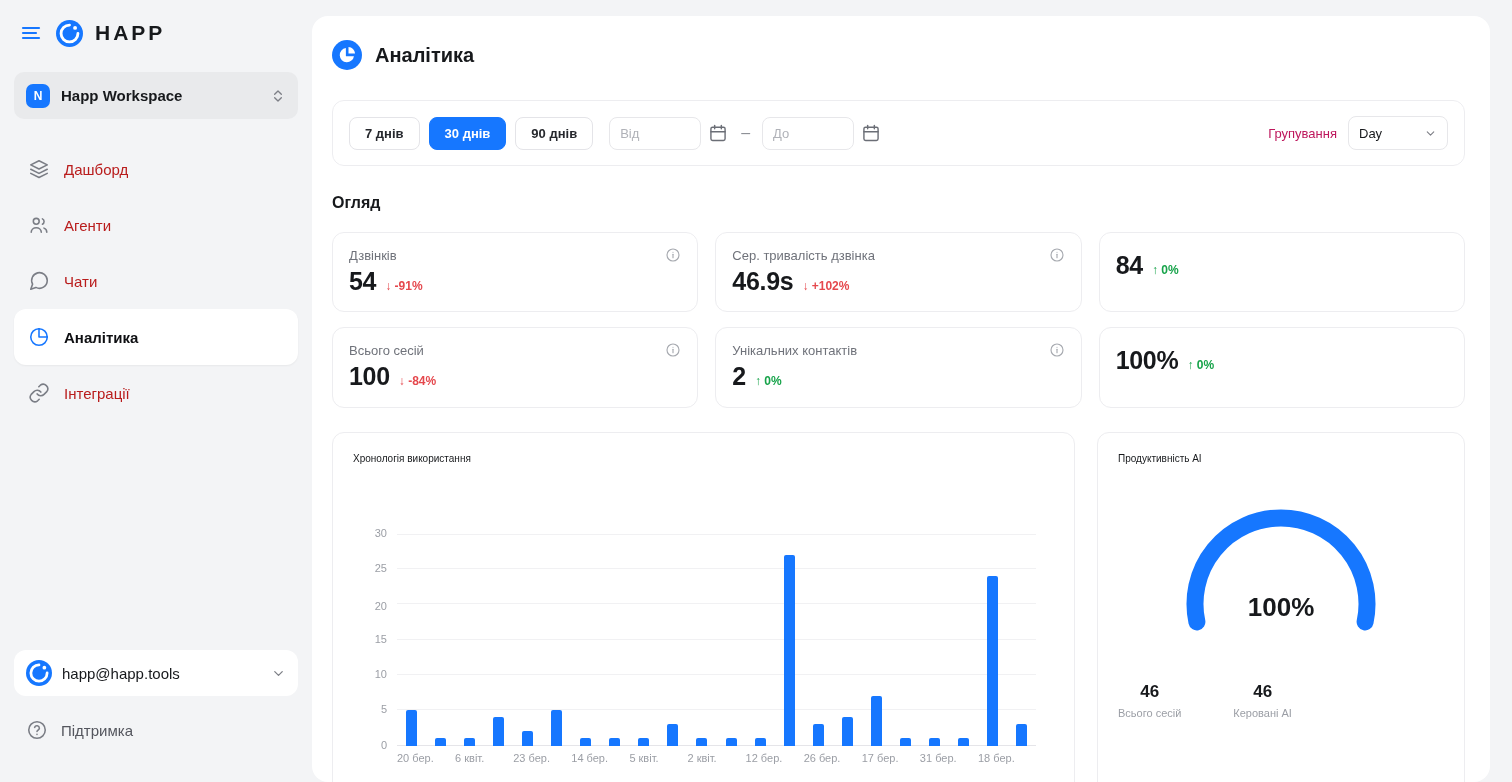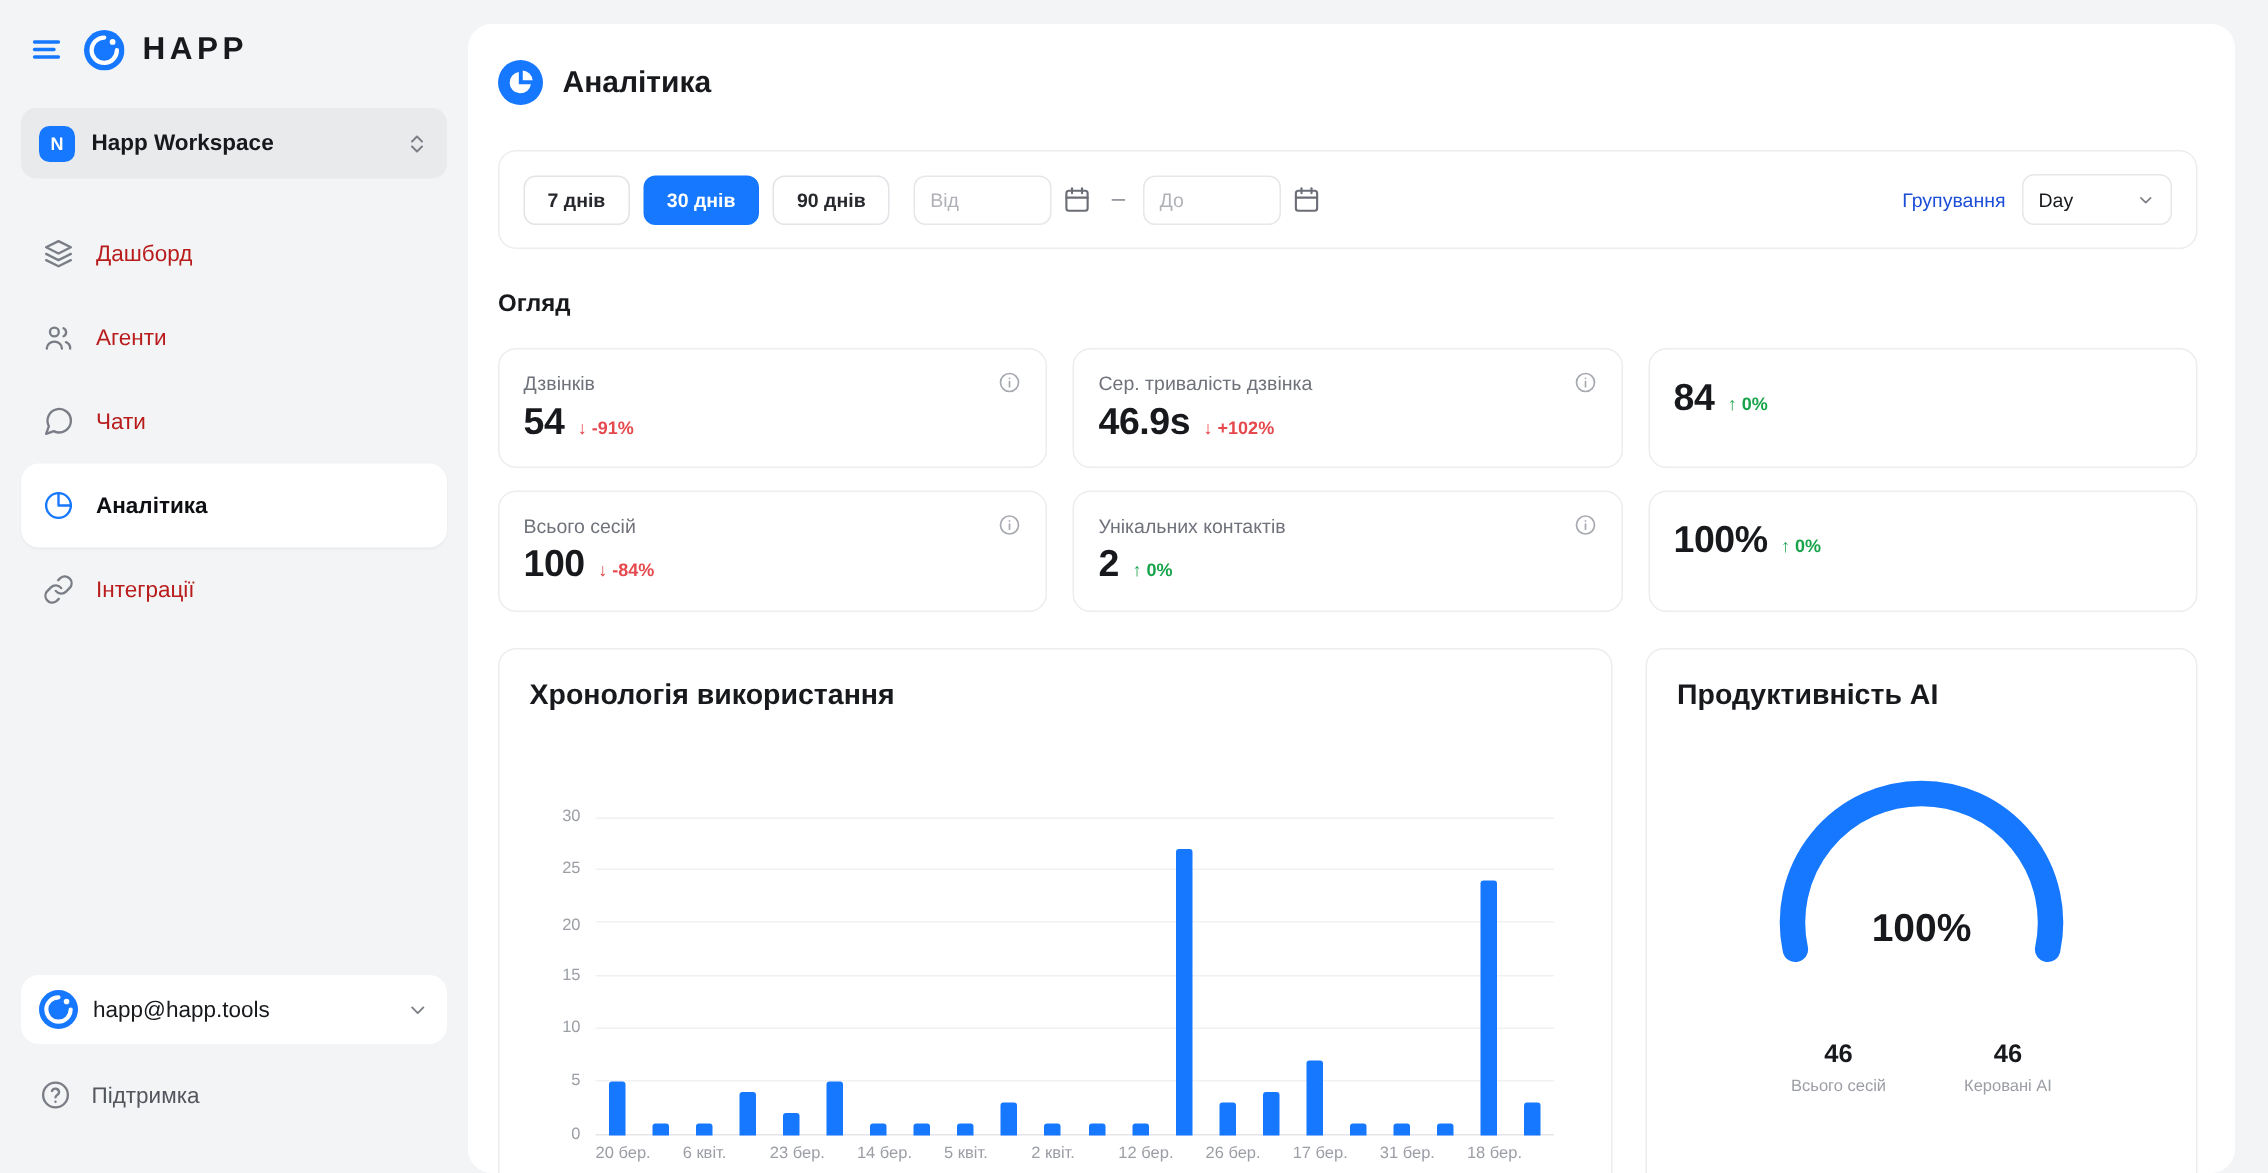--- a/index.html
+++ b/index.html
@@ -46,60 +46,60 @@
   .filter-bar{margin-top:30px;border:1px solid #ededf0;border-radius:12px;padding:15px 16px;display:flex;align-items:center;gap:4px}
   .periods{display:flex;gap:9px;margin-right:12px}
   .period-btn{height:33px;padding:0 15px;border-radius:8px;border:1px solid #e4e4e8;background:#fff;font-size:13px;font-weight:600;color:#26282d;cursor:pointer;font-family:inherit}
   .period-btn.active{background:var(--accent);border-color:var(--accent);color:#fff}
   .date-input{width:92px;height:33px;border:1px solid #e7e7ea;border-radius:8px;padding:0 10px;font-size:13px;color:#17191c;font-family:inherit;outline:none}
   .date-input::placeholder{color:#b0b2b8}
   .cal-btn{width:22px;height:22px;border:none;background:none;color:#6b6e76;cursor:pointer;padding:1px;margin-left:2px}
   .cal-btn svg{width:100%;height:100%}
   .dash{color:#8b8e95;margin:0 8px}
   .grouping{margin-left:auto;display:flex;align-items:center;gap:11px}
-  .grouping-label{font-size:13px;color:#1d4ed8}
+  .grouping-label{font-size:13px;color:#be185d}
   .select{width:100px;height:34px;border:1px solid #e7e7ea;border-radius:8px;display:flex;align-items:center;justify-content:space-between;padding:0 10px;font-size:13px;font-weight:500;cursor:pointer;background:#fff}
   .select .chev-down{width:13px;height:13px}
 
   .section-title{margin-top:28px;font-size:16px;font-weight:700}
   .stat-grid{margin-top:20px;display:grid;grid-template-columns:repeat(3,1fr);gap:15px 17px}
   .stat-card{border:1px solid #ededf0;border-radius:12px;padding:14px 16px;background:#fff}
   .stat-top{display:flex;justify-content:space-between;align-items:center}
   .stat-label{font-size:13px;color:#6f727a}
   .info-icon{width:16px;height:16px;color:#a6a9af;cursor:pointer;display:flex}
   .info-icon svg{width:100%;height:100%}
   .stat-row{display:flex;align-items:baseline;gap:9px;margin-top:3px}
   .stat-value{font-size:25px;font-weight:700;letter-spacing:-.3px;line-height:1.25}
   .delta{font-size:12px;font-weight:600}
   .delta.negative{color:var(--negative)}
   .delta.positive{color:var(--positive)}
 
   .charts-row{margin-top:24px;display:grid;grid-template-columns:1fr 368px;gap:22px;align-items:stretch}
   .chart-card{border:1px solid #ededf0;border-radius:12px;padding:20px;background:#fff;min-height:400px}
-  .chart-title{font-size:19px;font-weight:700}
+  .chart-title{font-size:10px;font-weight:400}
 
   
   .bar-chart{display:flex;margin-top:70px;padding-right:18px}
   .y-axis{width:44px;position:relative;height:212px;flex:none}
   .y-label{position:absolute;right:10px;font-size:11px;color:#9b9ea5;line-height:1}
   .plot-col{flex:1;min-width:0}
   .plot{position:relative;height:212px;overflow:visible}
   .gridline{position:absolute;left:0;right:0;height:1px;background:#f1f1f3}
   .gridline.zero{background:#e5e5e9}
   .bars{position:absolute;inset:0;display:flex;align-items:flex-end;z-index:1}
   .bar-cell{flex:1;display:flex;justify-content:center;align-items:flex-end;height:100%}
   .bar{width:11px;background:var(--bar);border-radius:2px 2px 0 0}
   .x-axis{display:flex;margin-top:6px}
   .x-cell{flex:1;text-align:center;font-size:11px;color:#9b9ea5;white-space:nowrap;min-width:0}
 
   
   .gauge-wrap{position:relative;width:212px;margin:44px auto 0}
   .gauge-wrap svg{display:block;width:212px;height:140px}
   .gauge-center{position:absolute;left:0;right:0;top:84px;text-align:center;font-size:26px;font-weight:700}
-  .gauge-stats{display:flex;justify-content:center;gap:52px;margin-top:34px}
+  .gauge-stats{display:flex;gap:52px;margin-top:34px}
   .gauge-stat{text-align:center}
   .gauge-stat .v{font-size:17px;font-weight:700}
   .gauge-stat .l{font-size:11px;color:#9b9ea5;margin-top:5px}
 </style>
 </head>
 <body>
 
 <div class="viewport">
 
   <aside class="sidebar">

